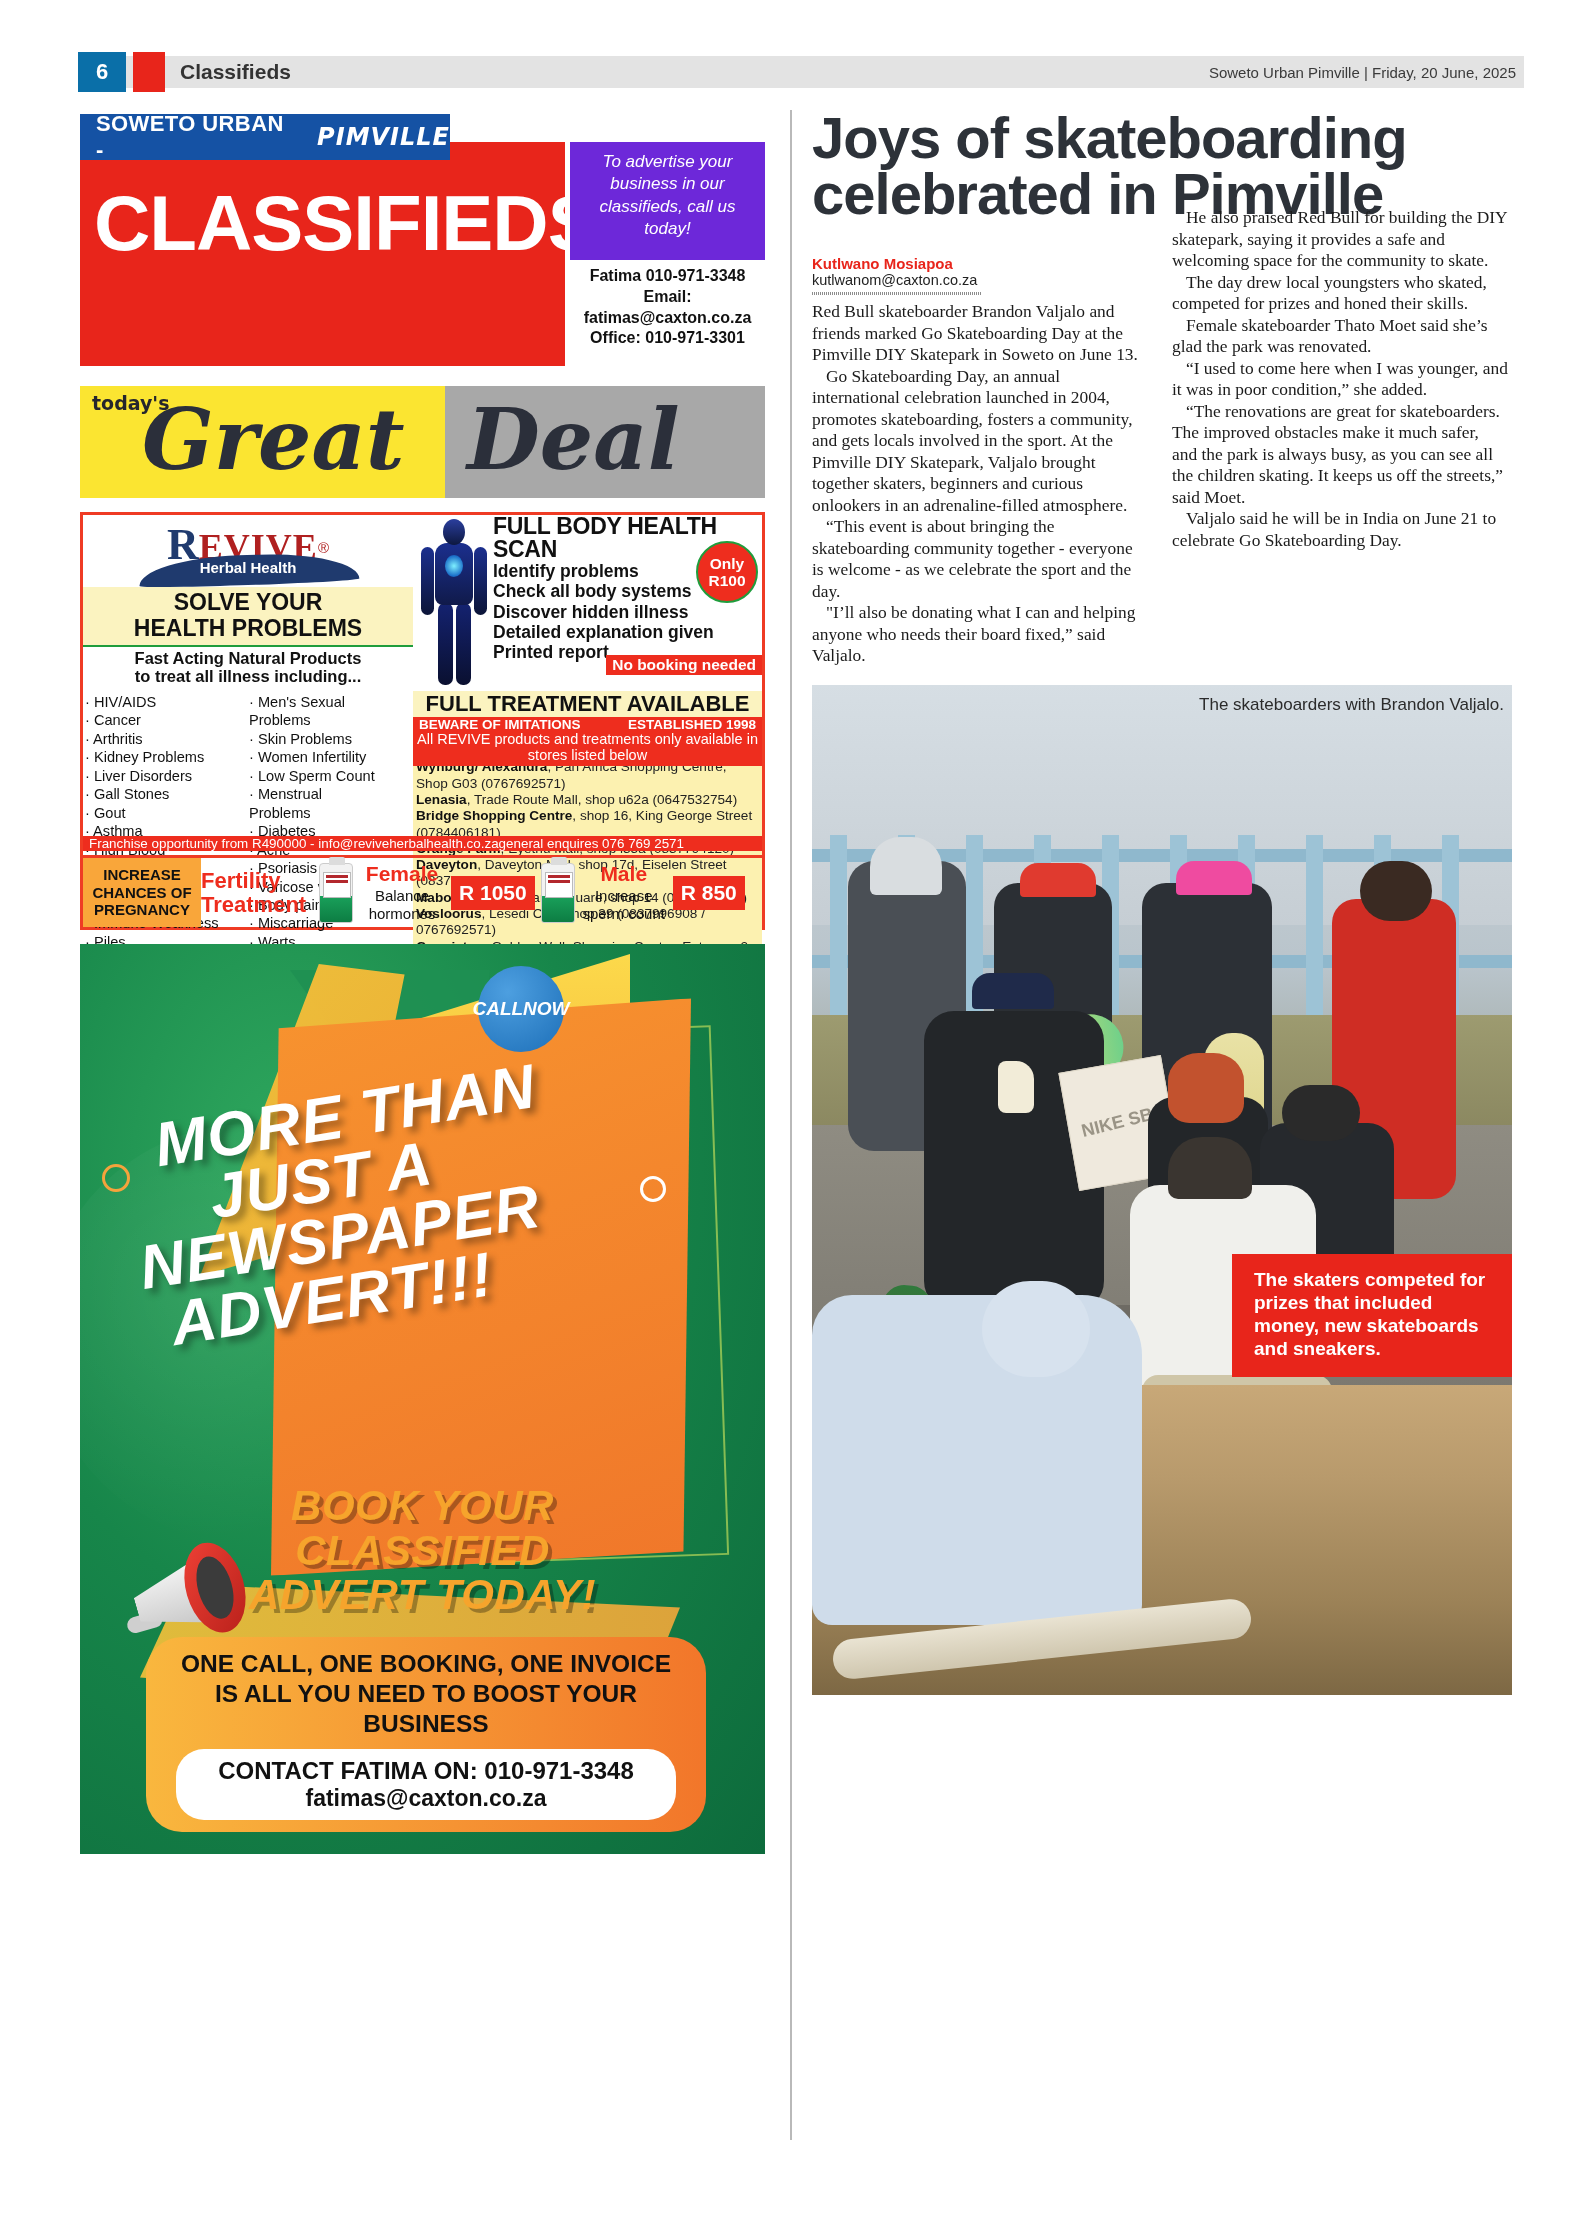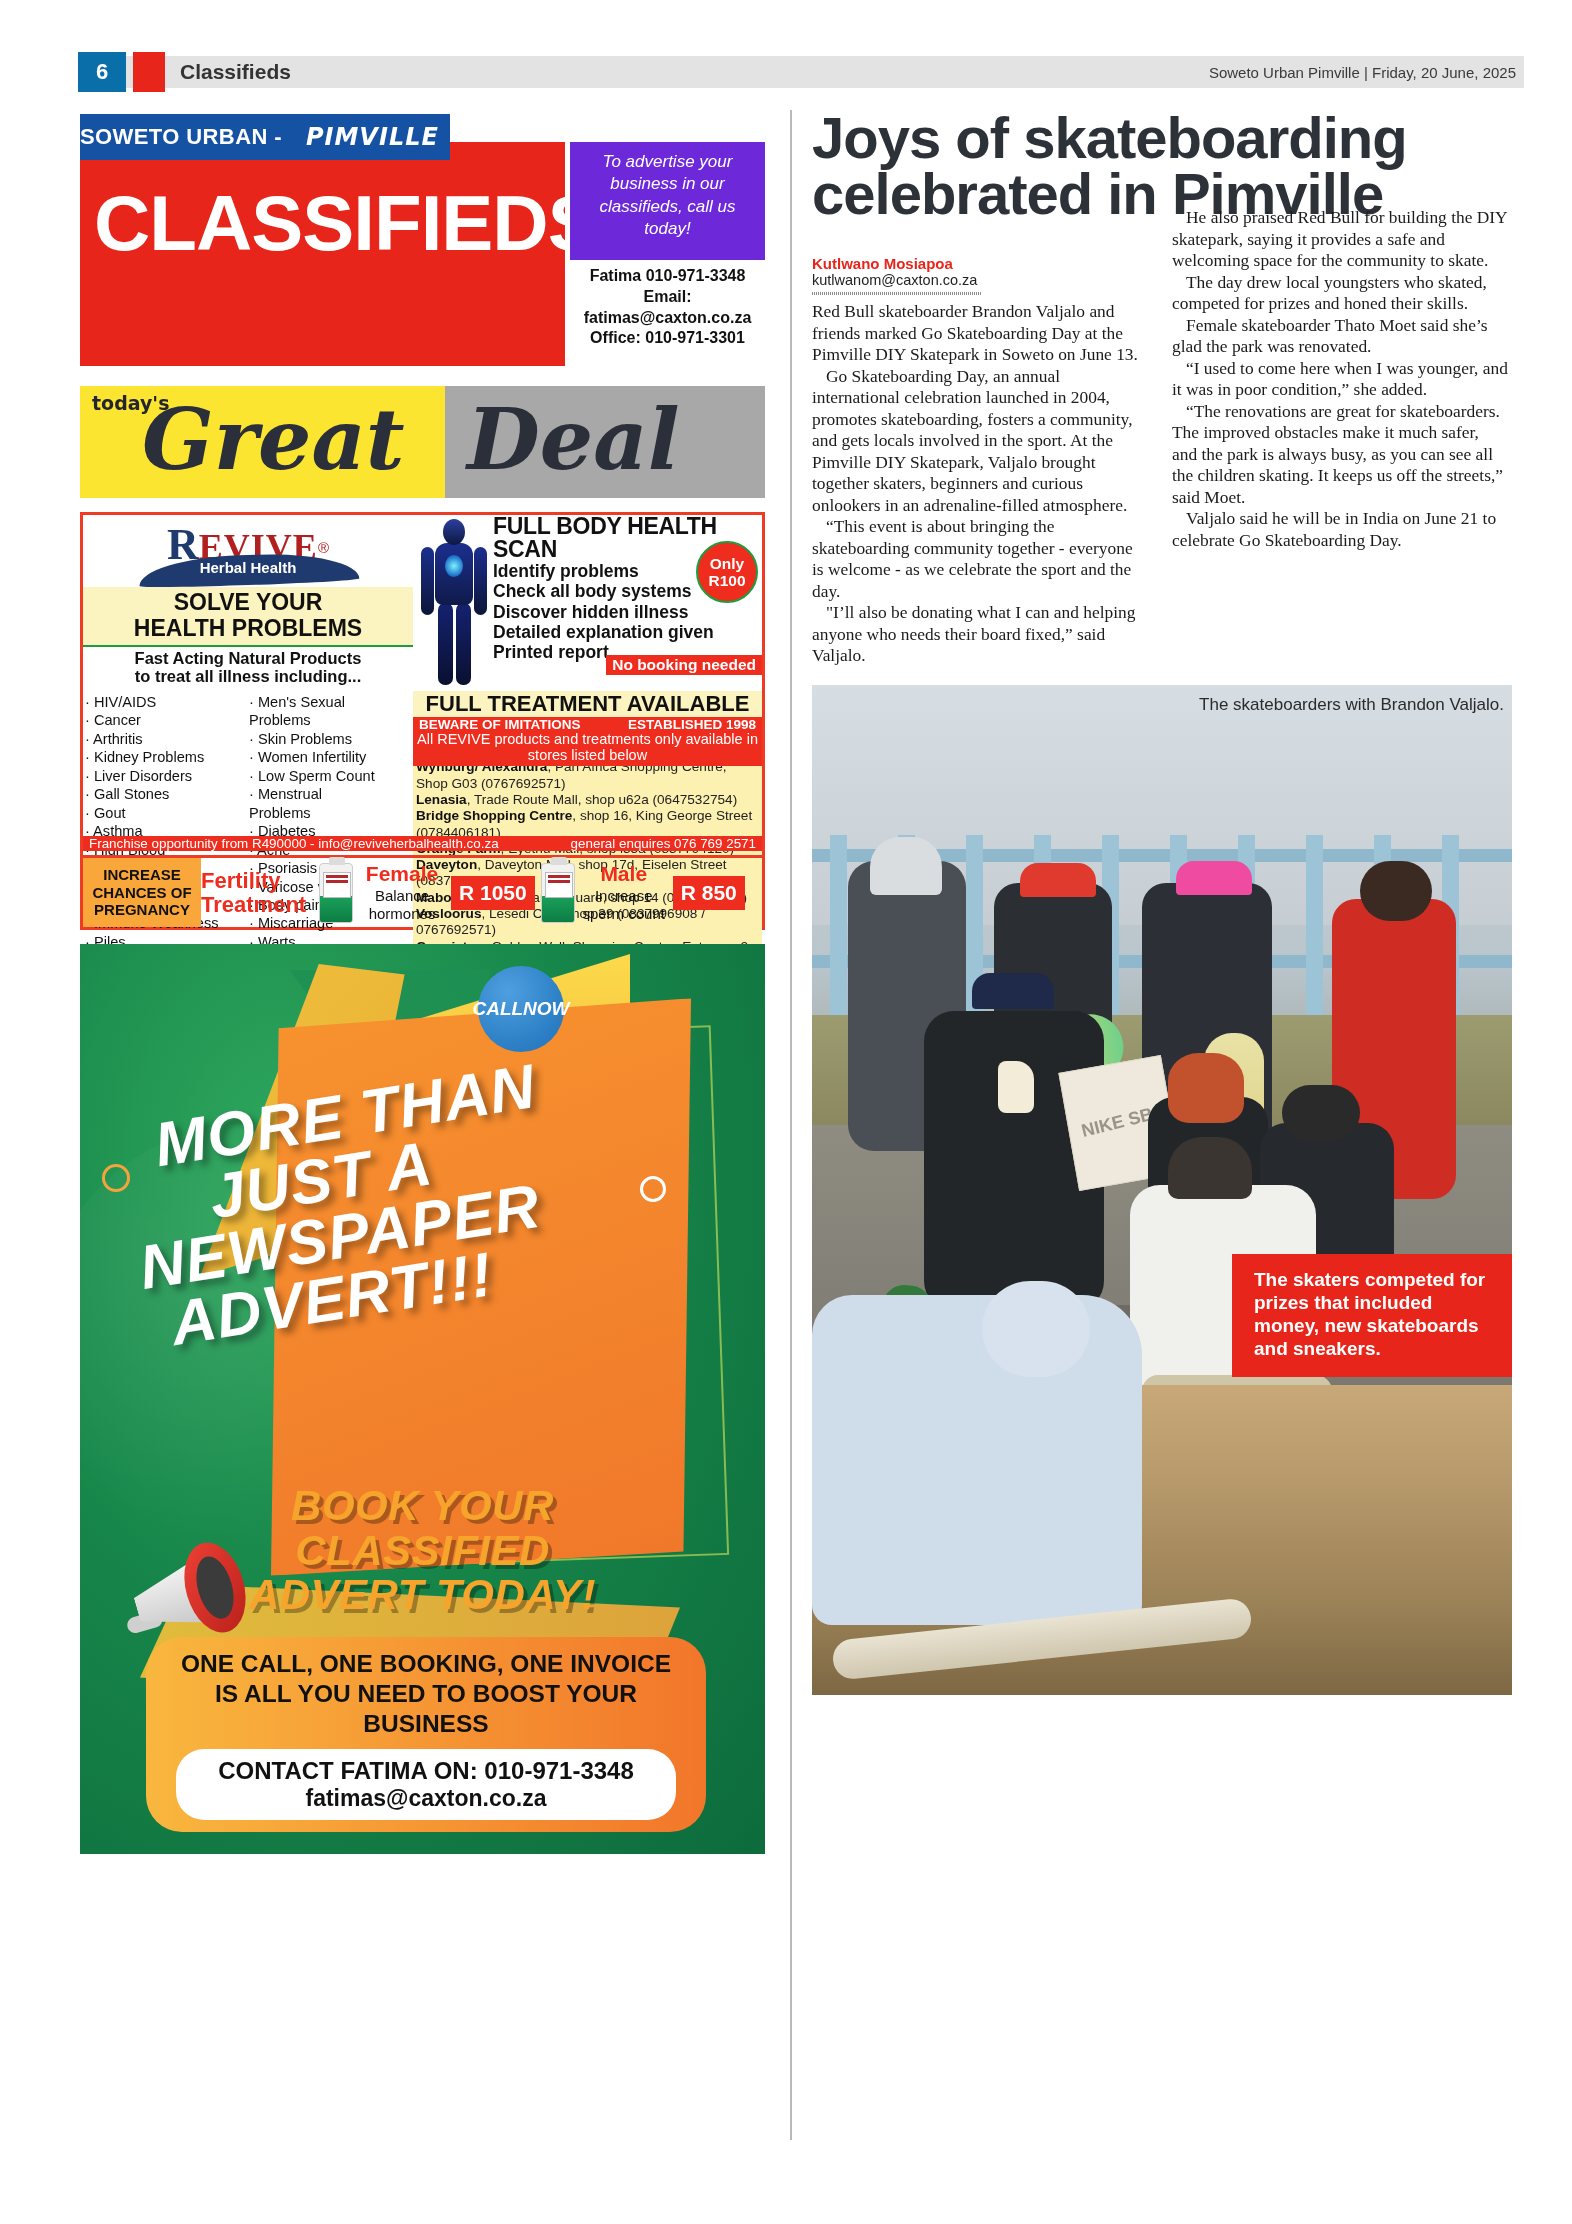--- a/index.html
+++ b/index.html
@@ -33,21 +33,21 @@
   .vrule { position: absolute; left: 790px; top: 110px; width: 2px; height: 2030px; background: #b9b9b9; }
 
   
   .leftcol { position: absolute; left: 80px; top: 114px; width: 685px; }
 
   
   .cl-ad { position: relative; width: 685px; height: 252px; }
   .cl-red { position: absolute; left: 0; top: 28px; width: 485px; height: 224px; background: #e8251b; }
   .cl-blue {
     position: absolute; left: 0; top: 0; width: 370px; height: 46px; background: #1552a4;
-    display: flex; align-items: center; gap: 24px;
+    display: flex; align-items: center; padding-left: 16px; gap: 24px;
   }
   .cl-blue .t1 { color:#fff; font-weight: bold; font-size: 22px; letter-spacing: .4px; }
   .cl-blue .t2 { color:#fff; font-weight: bold; font-size: 24px; font-style: italic; font-family:"DejaVu Sans", sans-serif; letter-spacing:1px;}
   .cl-word {
     position: absolute; left: 14px; top: 70px; color: #fff; font-weight: bold;
     font-size: 78px; letter-spacing: -1px; line-height: 1;
   }
   .cl-box { position: absolute; left: 490px; top: 28px; width: 195px; height: 224px; }
   .cl-box-blue {
     width: 195px; height: 118px; background: #6d28d9; color: #fff;
@@ -127,21 +127,21 @@
   }
   .rv-allrev { background:#ee2d1e; color:#fff; text-align:center; font-size:14.5px; line-height:1.1; padding-bottom:2px;}
   .rv-mid { display: flex; width: 100%; }
   .rv-ail { width: 330px; display: flex; font-size: 14.6px; color: #111; line-height: 1.265; padding-left:2px;}
   .rv-ail .c1 { width: 164px; }
   .rv-ail .c2 { width: 164px; }
   .rv-stores { width: 349px; background: #fcf1b0; font-size: 13.6px; color: #222; line-height: 1.2; padding: 1px 3px 0 3px;}
   .rv-stores b { color: #111; }
   .rv-franchise {
     position:absolute; left:0; bottom:76px; width: 679px; background: #ee2d1e; color:#fff;
-    font-size: 13.4px; display:flex; justify-content:space-between; padding: 0 6px;
+    font-size: 13.4px; display:flex; padding: 0 6px;
   }
   .rv-fert { position:absolute; left:0; bottom:0; width: 679px; height: 72px; display:flex; border-top:3px solid #ef3b24;}
   .rv-inc { width: 118px; background:#f9a63a; color:#111; font-weight:bold; font-size:15px;
             display:flex; flex-direction:column; align-items:center; justify-content:center; line-height:1.18; text-align:center;}
   .rv-ft-label { width: 112px; color:#ee2d1e; font-weight:bold; font-size:22px; display:flex; align-items:center; line-height:1.05;}
   .rv-bottle { width: 34px; height: 60px; align-self:center; margin: 0 6px; position:relative;
                background: linear-gradient(180deg,#f2f2f2 0%,#f2f2f2 55%,#19a05a 56%,#0d7d43 100%); border-radius: 4px 4px 3px 3px; border:1px solid #ccc;}
   .rv-bottle .cap { position:absolute; left:9px; top:-7px; width:16px; height:8px; background:#dcdcdc; border-radius:2px 2px 0 0;}
   .rv-bottle .lbl { position:absolute; left:3px; top:8px; width:28px; height:26px; background:#fff; border:1px solid #bbb;}
   .rv-bottle .lbl i { display:block; height:3px; margin:2px 2px 0 2px; background:#b3282d;}

